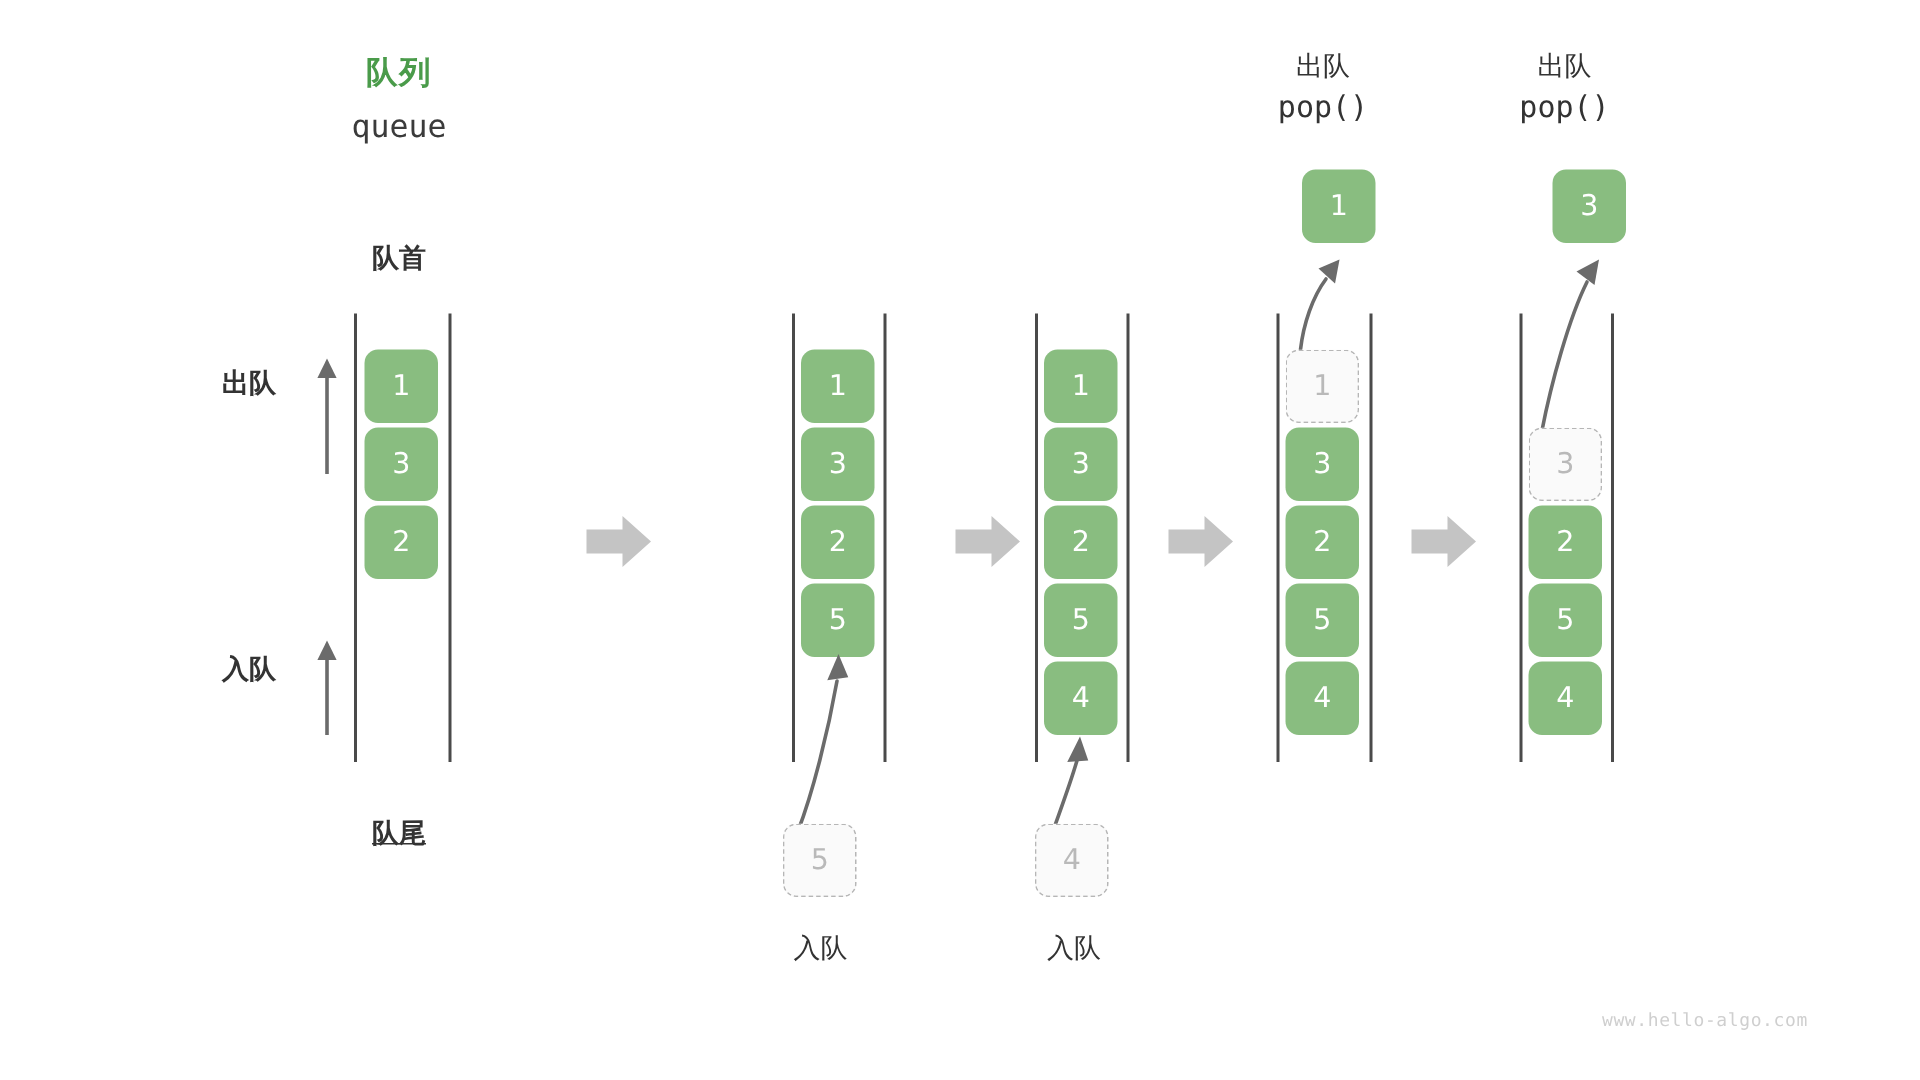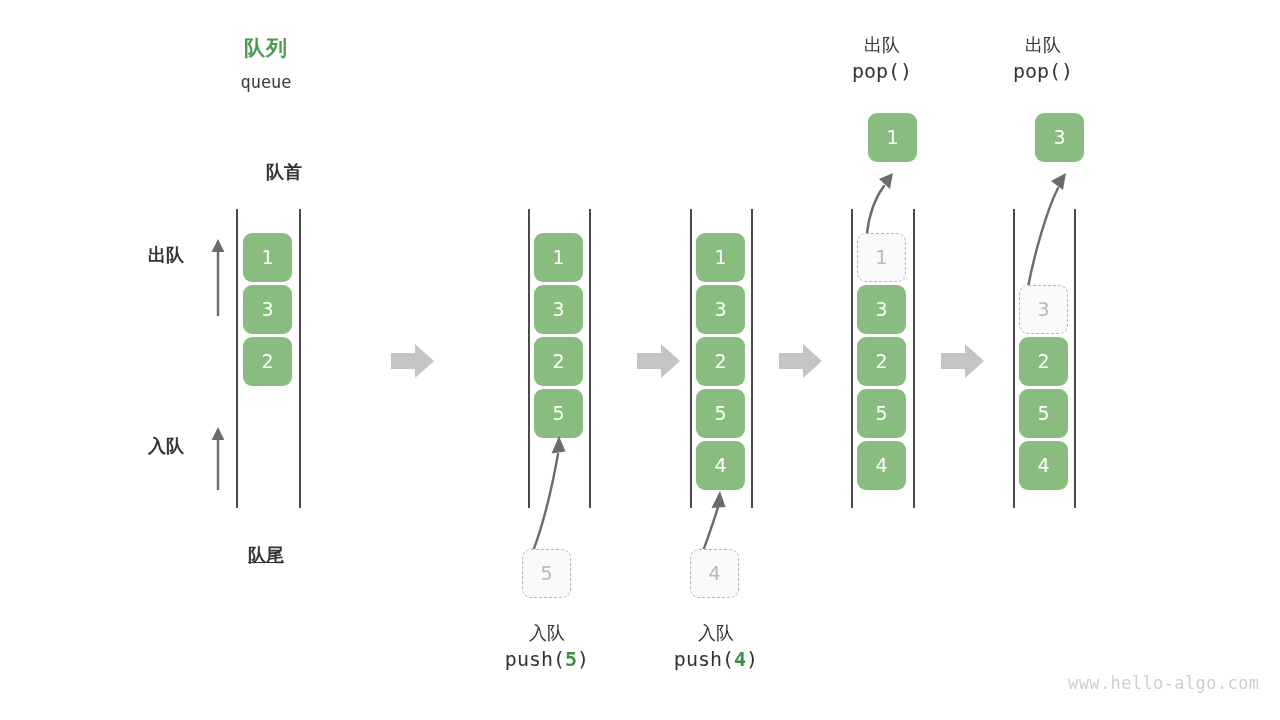--- a/index.html
+++ b/index.html
@@ -21,21 +21,21 @@
   
   .title-cn {
     font-size: 21px;
     font-weight: bold;
     color: #4a9b4a;
     text-align: center;
     letter-spacing: 1px;
   }
   .title-en {
     font-family: "DejaVu Sans Mono", "Liberation Mono", monospace;
-    font-size: 17px;
+    font-size: 21px;
     color: #3b3b3b;
     text-align: center;
   }
   .side-label {
     font-size: 18px;
     font-weight: bold;
     color: #333333;
     text-align: center;
     white-space: nowrap;
   }
@@ -88,36 +88,36 @@
     background: #fafafa;
     border: 1.6px dashed #b6b6b6;
     color: #b9b9b9;
   }
 
   
   .sep { width: 44px; height: 36px; }
 
   .watermark {
     font-family: "DejaVu Sans Mono", "Liberation Mono", monospace;
-    font-size: 17px;
+    font-size: 12px;
     color: #cfcfcf;
     letter-spacing: 0.4px;
     white-space: nowrap;
   }
   svg { display: block; overflow: visible; }
 </style>
 </head>
 <body>
 
 <div id="stage">
 
   <div class="abs title-cn" style="left:206px; top:34px; width:120px;">队列</div>
   <div class="abs title-en" style="left:206px; top:72px; width:120px;">queue</div>
 
-  <div class="abs side-label" style="left:224px; top:160px; width:120px;">队首</div>
+  <div class="abs side-label" style="left:206px; top:160px; width:120px;">队首</div>
   <div class="abs side-label" style="left:206px; top:543px; width:120px;text-decoration:underline;">队尾</div>
 
   <div class="abs op-label" style="left:148px; top:243px;">出队</div>
   <div class="abs" style="left:206px; top:236px;">
     <svg width="24" height="82" viewBox="0 0 24 82">
       <line x1="12" y1="80" x2="12" y2="14" stroke="#6b6b6b" stroke-width="2.4"></line>
       <path d="M12 3 L18.4 16 L5.6 16 Z" fill="#6b6b6b"></path>
     </svg>
   </div>
 
@@ -153,21 +153,20 @@
   <div class="abs" style="left:515px; top:432px;">
     <svg width="70" height="125" viewBox="0 0 70 125">
       <path d="M17 122 C27 96, 37 56, 43 22" stroke="#6b6b6b" stroke-width="2.4" fill="none" stroke-linecap="round"></path>
       <path d="M44 4 L50.5 19.5 L36.5 21.5 Z" fill="#6b6b6b"></path>
     </svg>
   </div>
   <div class="abs cell ghost" style="left:522px; top:549px;">5</div>
 
   <div class="abs cap" style="left:467px; top:620px; width:160px;">
     <div class="cn">入队</div>
-    <div class="code"><span>push(</span><span class="num">5</span><span>)</span></div>
   </div>
 
   <div class="abs sep" style="left:637px; top:343px;">
     <svg width="44" height="36" viewBox="0 0 44 36">
       <path d="M0 10 L24 10 L24 1 L43 18 L24 35 L24 26 L0 26 Z" fill="#c4c4c4"></path>
     </svg>
   </div>
 
   <div class="abs rail" style="left:690px; top:209px; height:299px;"></div>
   <div class="abs rail" style="left:751px; top:209px; height:299px;"></div>
@@ -181,21 +180,20 @@
   <div class="abs" style="left:690px; top:487px;">
     <svg width="60" height="70" viewBox="0 0 60 70">
       <path d="M12 67 C18 50, 24 34, 28 20" stroke="#6b6b6b" stroke-width="2.4" fill="none" stroke-linecap="round"></path>
       <path d="M30 4 L35.5 20 L21.5 21 Z" fill="#6b6b6b"></path>
     </svg>
   </div>
   <div class="abs cell ghost" style="left:690px; top:549px;">4</div>
 
   <div class="abs cap" style="left:636px; top:620px; width:160px;">
     <div class="cn">入队</div>
-    <div class="code"><span>push(</span><span class="num">4</span><span>)</span></div>
   </div>
 
   <div class="abs sep" style="left:779px; top:343px;">
     <svg width="44" height="36" viewBox="0 0 44 36">
       <path d="M0 10 L24 10 L24 1 L43 18 L24 35 L24 26 L0 26 Z" fill="#c4c4c4"></path>
     </svg>
   </div>
 
   <div class="abs cap" style="left:802px; top:32px; width:160px;">
     <div class="cn">出队</div>

